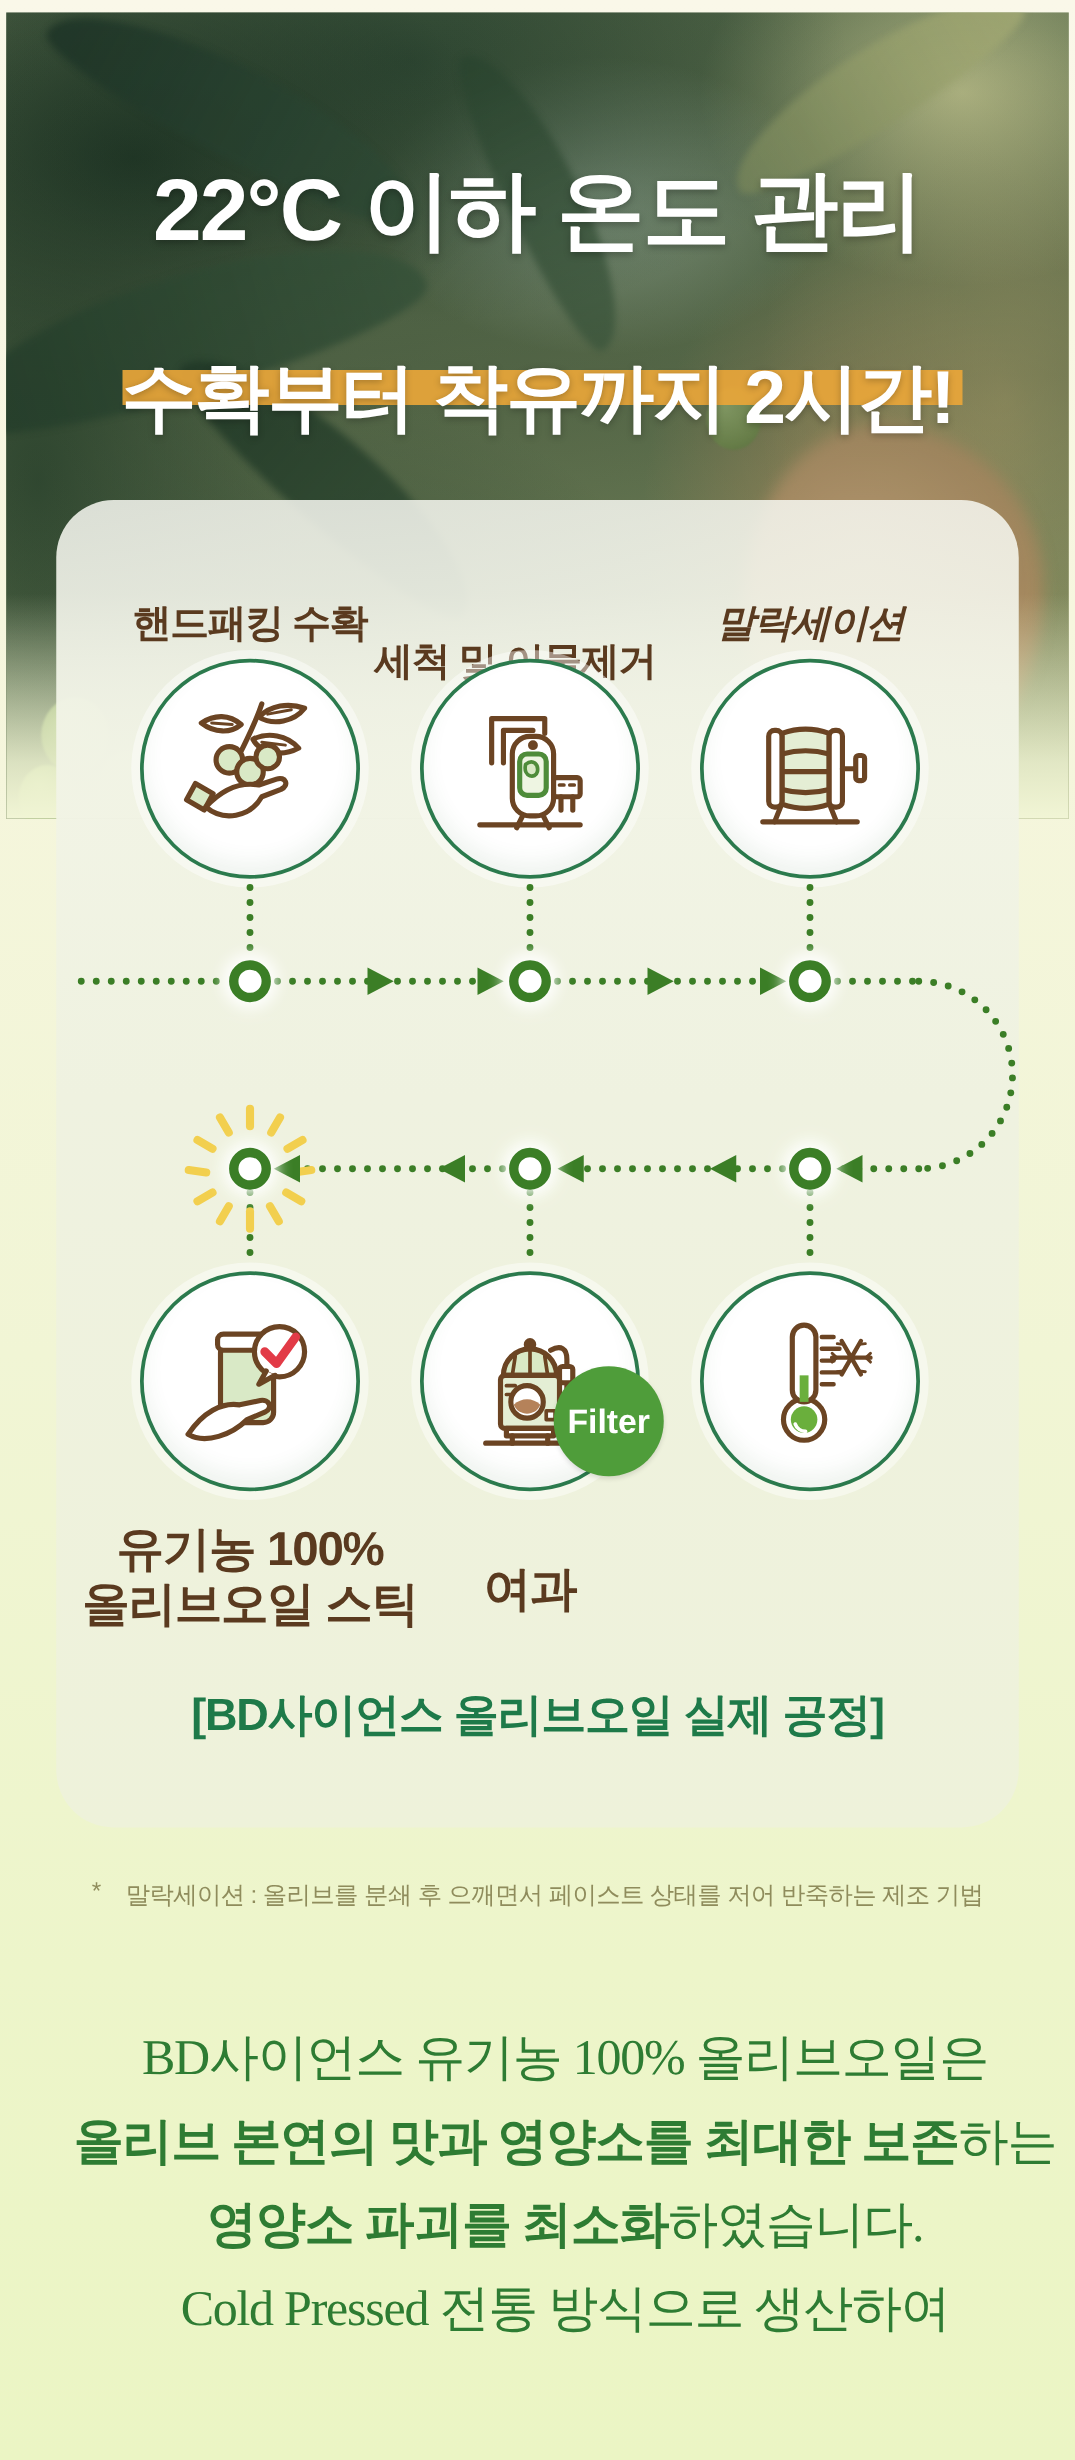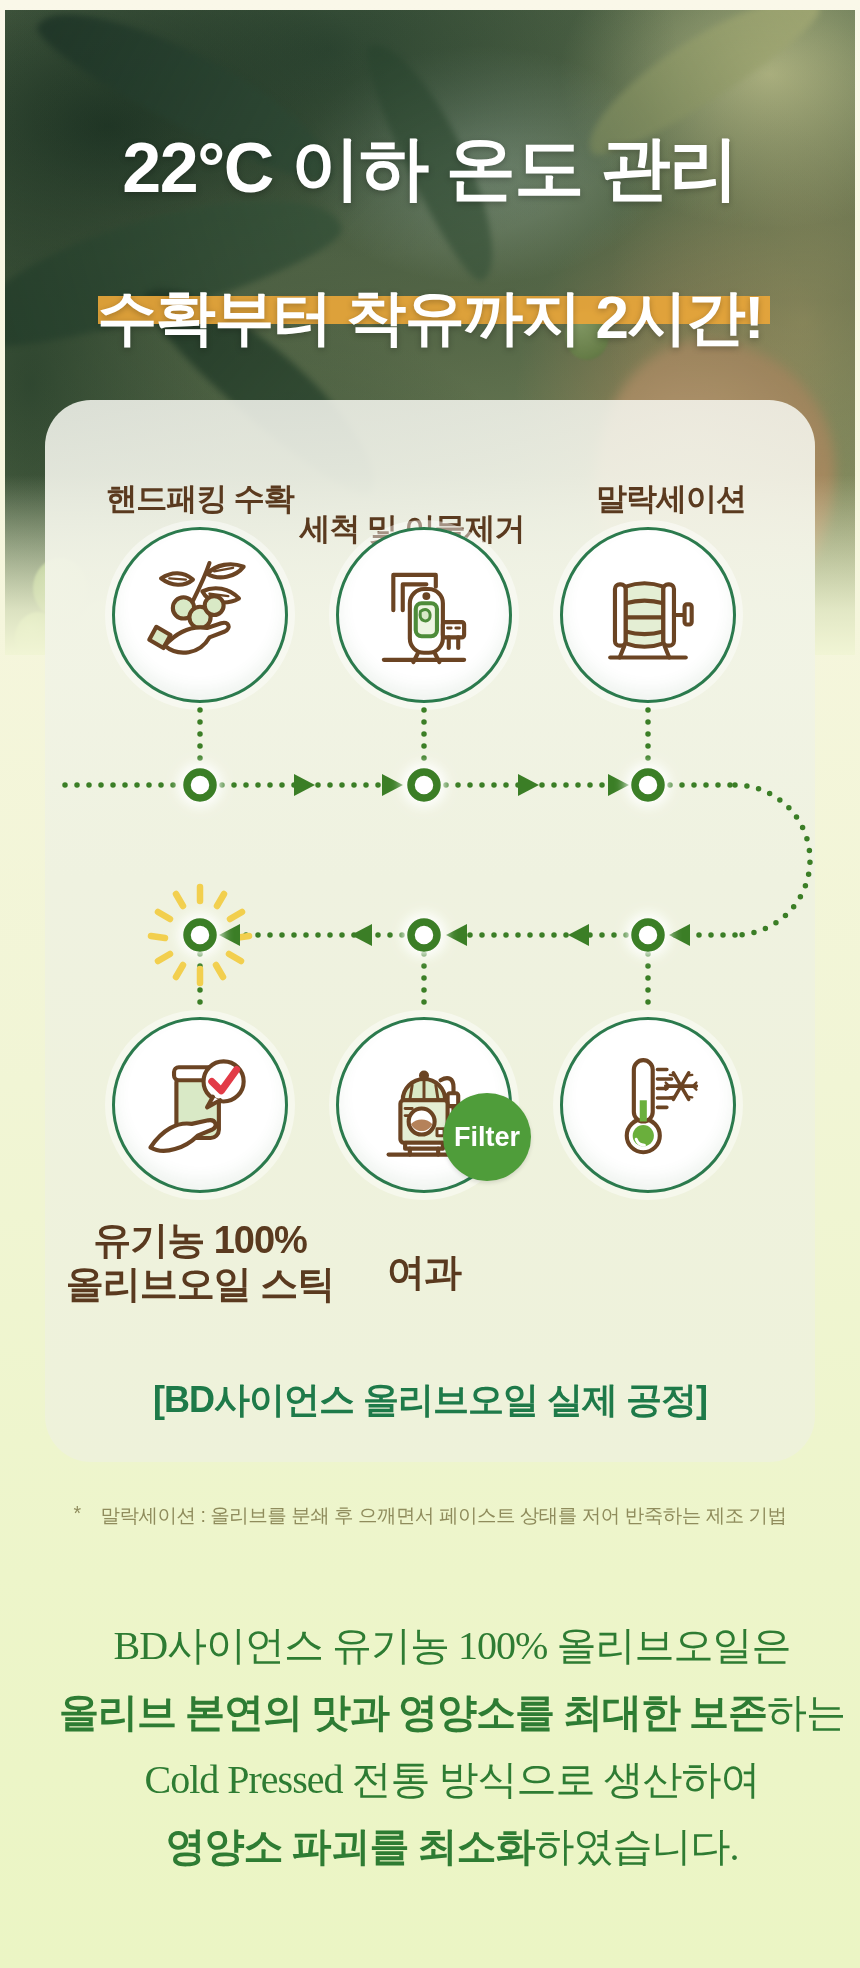--- a/index.html
+++ b/index.html
@@ -45,36 +45,36 @@
     text-shadow:0 2px 6px rgba(0,0,0,.25); z-index:3;margin-top:40px;}
   .highlight-bar{position:absolute; left:93px; top:286px; width:672px; height:28px;
     background:rgba(233,166,57,.92); z-index:2;}
   
   .process-card{
     position:absolute; left:45px; top:400px; width:770px; height:1062px; border-radius:46px;
     background:linear-gradient(180deg, rgba(246,247,240,.86) 0%, rgba(242,244,231,.95) 16%, #eff2e0 45%, #eef2da 100%);
   }
   .step-label{position:absolute; top:78px; width:260px; text-align:center;
     font-size:31px; font-weight:bold; color:#5a3a1f; letter-spacing:-1px;}
-  .step-label.c1{left:25px;} .step-label.c2{left:237px;margin-top:30px;} .step-label.c3{left:496px;}
+  .step-label.c1{left:25px;} .step-label.c2{left:237px;margin-top:30px;} .step-label.c3{left:473px;font-style:italic;}
   .step-circle{position:absolute; width:176px; height:176px; border-radius:50%;
     background:#ffffff; border:3px solid #2b7a4d; box-sizing:border-box;
     box-shadow:0 0 0 7px rgba(255,255,255,.45), inset 0 -10px 16px rgba(60,110,70,.08);
     display:flex; align-items:center; justify-content:center;}
   .step-circle.r1{top:127px;} .step-circle.r2{top:617px;}
   .step-circle.c1{left:67px;} .step-circle.c2{left:291px;} .step-circle.c3{left:515px;}
   .step-circle svg{width:118px; height:118px;}
   .flow-svg{position:absolute; left:0; top:280px; width:770px; height:450px;}
   .filter-badge{position:absolute; left:398px; top:693px; width:88px; height:88px; border-radius:50%;
     background:#4f9d3a; color:#ffffff; font-size:27px; font-weight:700;
     display:flex; align-items:center; justify-content:center; box-shadow:0 2px 4px rgba(0,0,0,.12);}
   .bstep-label{position:absolute; top:818px; width:300px; text-align:center;
     font-size:38px; font-weight:bold; color:#5a3a1f; letter-spacing:-1px; line-height:44px;}
   .bstep-label.c1{left:5px;} .bstep-label.c2{left:229px;margin-top:32px;} .bstep-label.c3{left:453px;}
-  .caption{position:absolute; top:976px; left:0; width:100%; text-align:center;
+  .caption{position:absolute; top:948px; left:0; width:100%; text-align:center;
     font-size:36px; font-weight:bold; color:#1e7a49; letter-spacing:-1px;}
   
   .footnote{position:absolute; top:1502px; left:0; width:100%; display:flex;
     justify-content:center; gap:20px; font-size:19.5px; color:#8f8c5c; letter-spacing:-0.5px;}
   .description{position:absolute; top:1612px; left:0; width:100%; text-align:center;
     font-family:"Liberation Serif","DejaVu Serif",serif; color:#2e7c33;
     font-size:40px; letter-spacing:-1px;}
   .description .dline{height:67px; line-height:67px;padding-left:44px;}
   .description b{font-weight:700;}
 </style>
@@ -270,17 +270,17 @@
   </div>
 
   <div class="footnote">
     <span>*</span>
     <span>말락세이션 : 올리브를 분쇄 후 으깨면서 페이스트 상태를 저어 반죽하는 제조 기법</span>
   </div>
 
   <div class="description">
     <div class="dline">BD사이언스 유기농 100% 올리브오일은</div>
     <div class="dline"><b>올리브 본연의 맛과 영양소를 최대한 보존</b><span>하는</span></div>
+    <div class="dline"><b>영양소 파괴를 최소화</b><span>하였습니다.</span></div>
     <div class="dline">Cold Pressed 전통 방식으로 생산하여</div>
-    <div class="dline"><b>영양소 파괴를 최소화</b><span>하였습니다.</span></div>
   </div>
 
 </div>
 
 </body></html>

